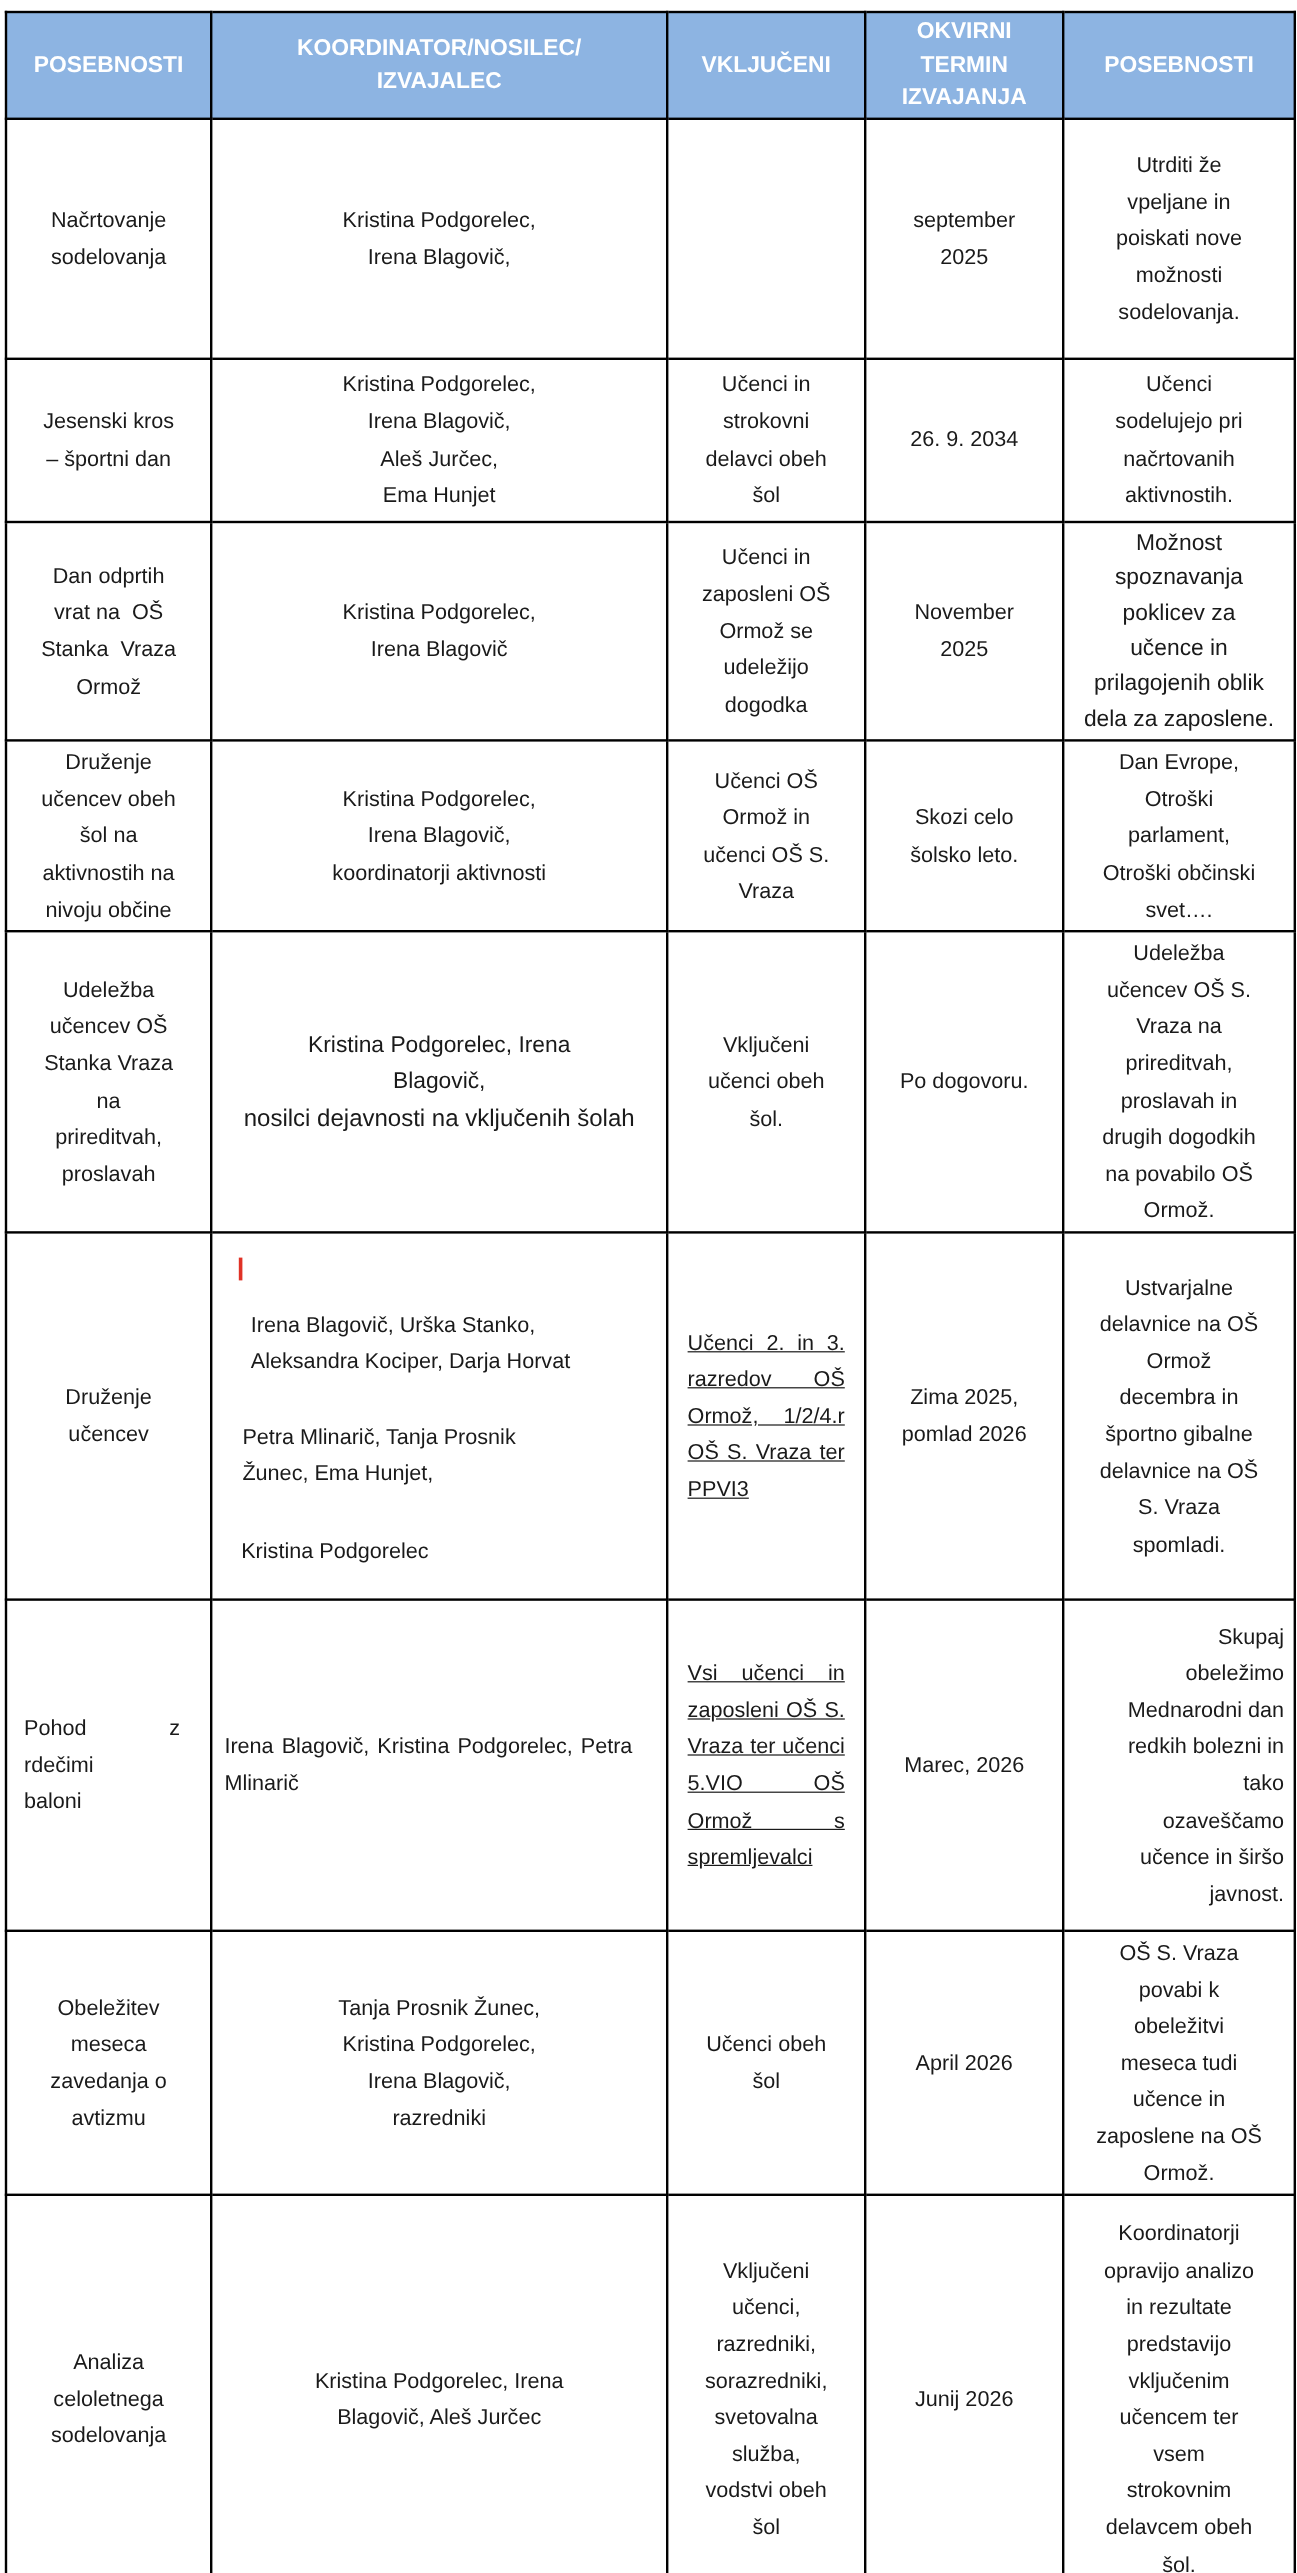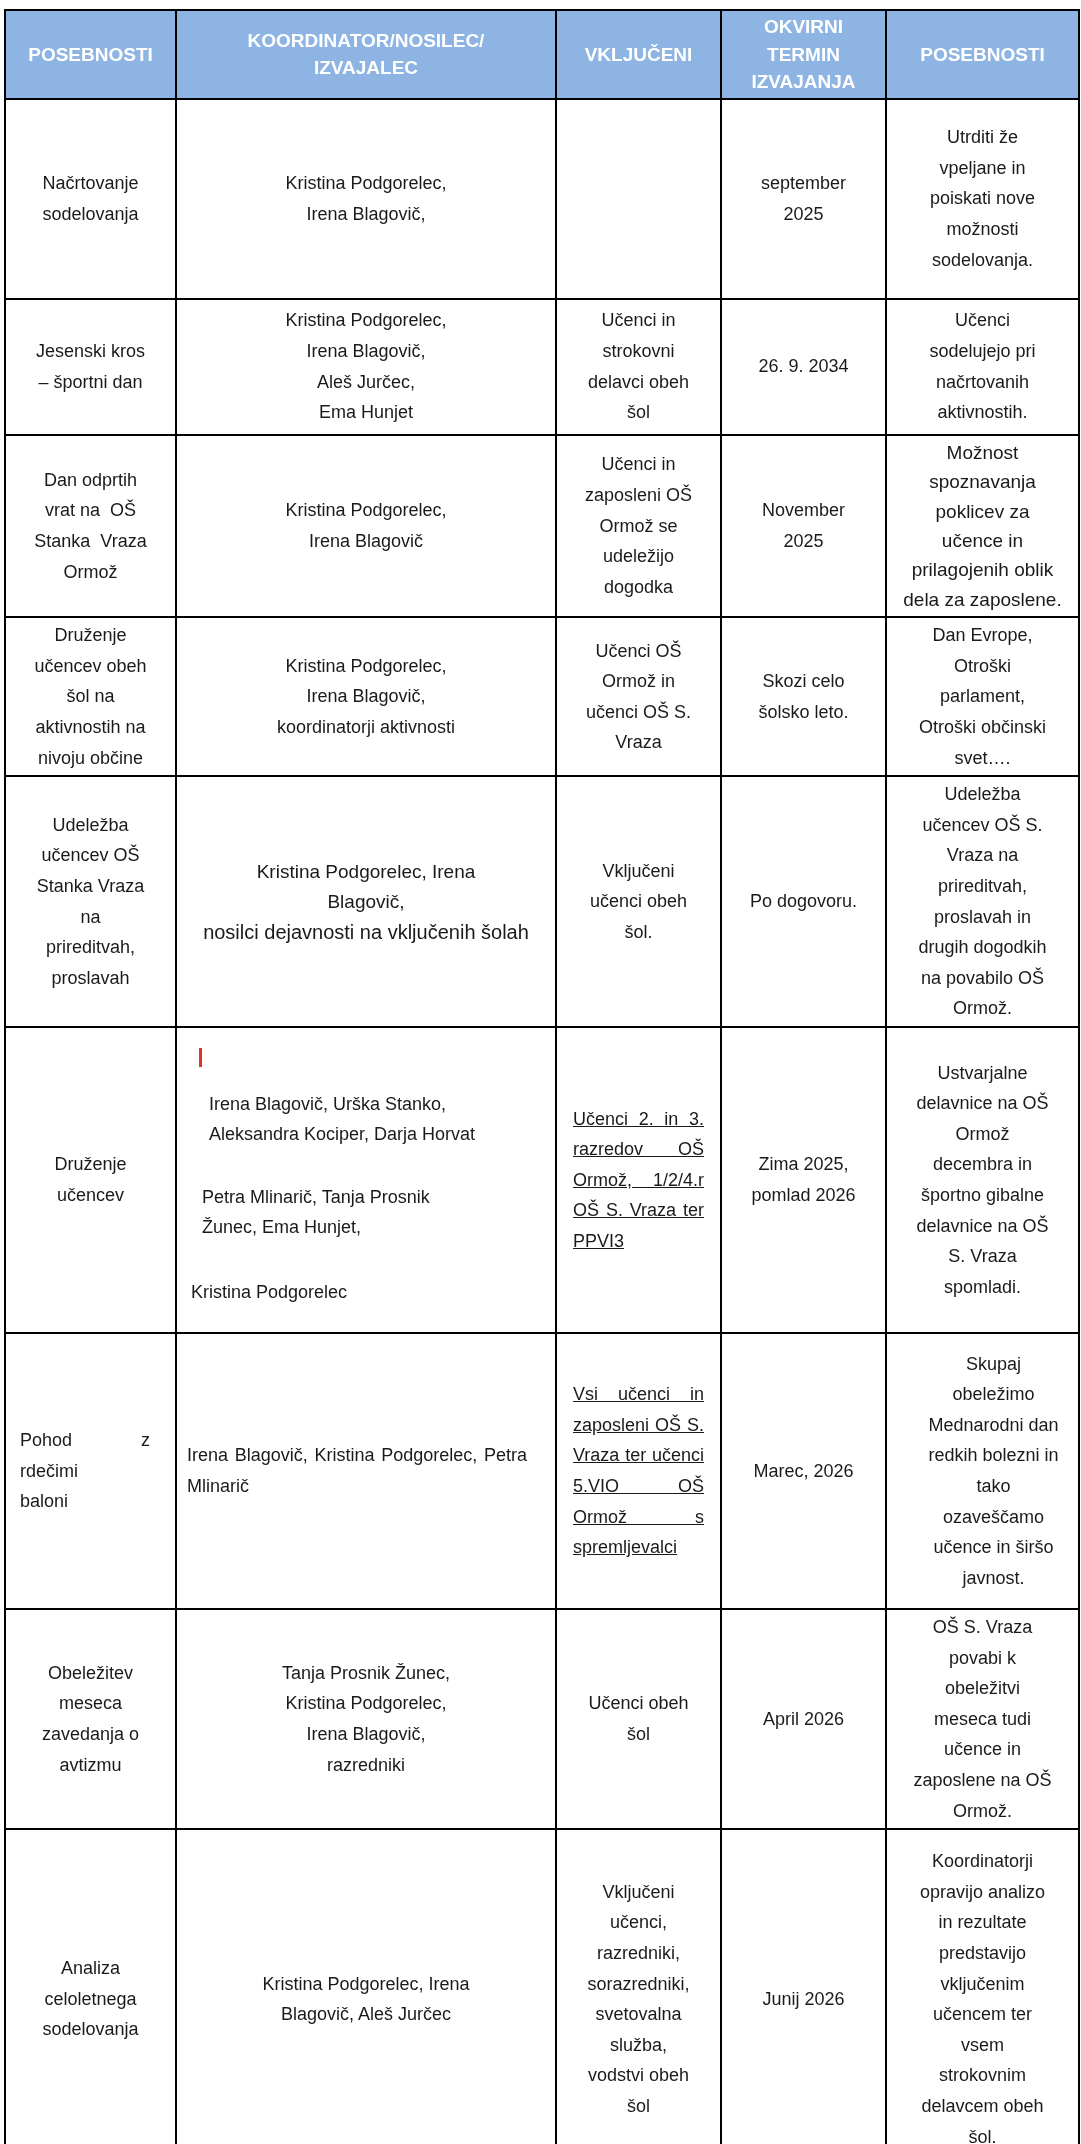--- a/index.html
+++ b/index.html
@@ -34,27 +34,27 @@
   tr.h84 {height:84px;}  tr.h200{height:200px;} tr.h136{height:136px;}
   tr.h164{height:164px;} tr.h158{height:158px;} tr.h246{height:246px;}
   tr.h306{height:306px;} tr.h276{height:276px;} tr.h214{height:214px;}
   tr.h340{height:340px;}
   
   td.coord-edit{vertical-align:top; text-align:left; padding:18px 10px;}
   .text-cursor{display:inline-block; width:3px; height:19px; background:var(--cursor-color); margin-left:12px;}
   .p{white-space:pre-wrap;}
   .p1{margin:12px 0 0 22px;}
   .p2{margin:32px 0 0 15px;}
-  .p3{margin:34px 0 0 4px;}
+  .p3{margin:34px 0 0 14px;}
   
   td.just-cell{text-align:justify; padding:2px 16px;text-decoration:underline;}
   .coordwrap{width:340px; text-align:justify; margin-left:2px;}
   .pohod{width:130px; margin-left:6px; text-align:left;}
   .pohod-line1{display:flex; justify-content:space-between;}
-  .notes-left{text-align:center; padding-left:30px;}
+  .notes-left{text-align:right; padding-left:30px;}
 </style>
 </head>
 <body>
 
 <div class="page">
   <table class="plan">
     <colgroup>
         <col class="c1">
         <col class="c2">
         <col class="c3">

